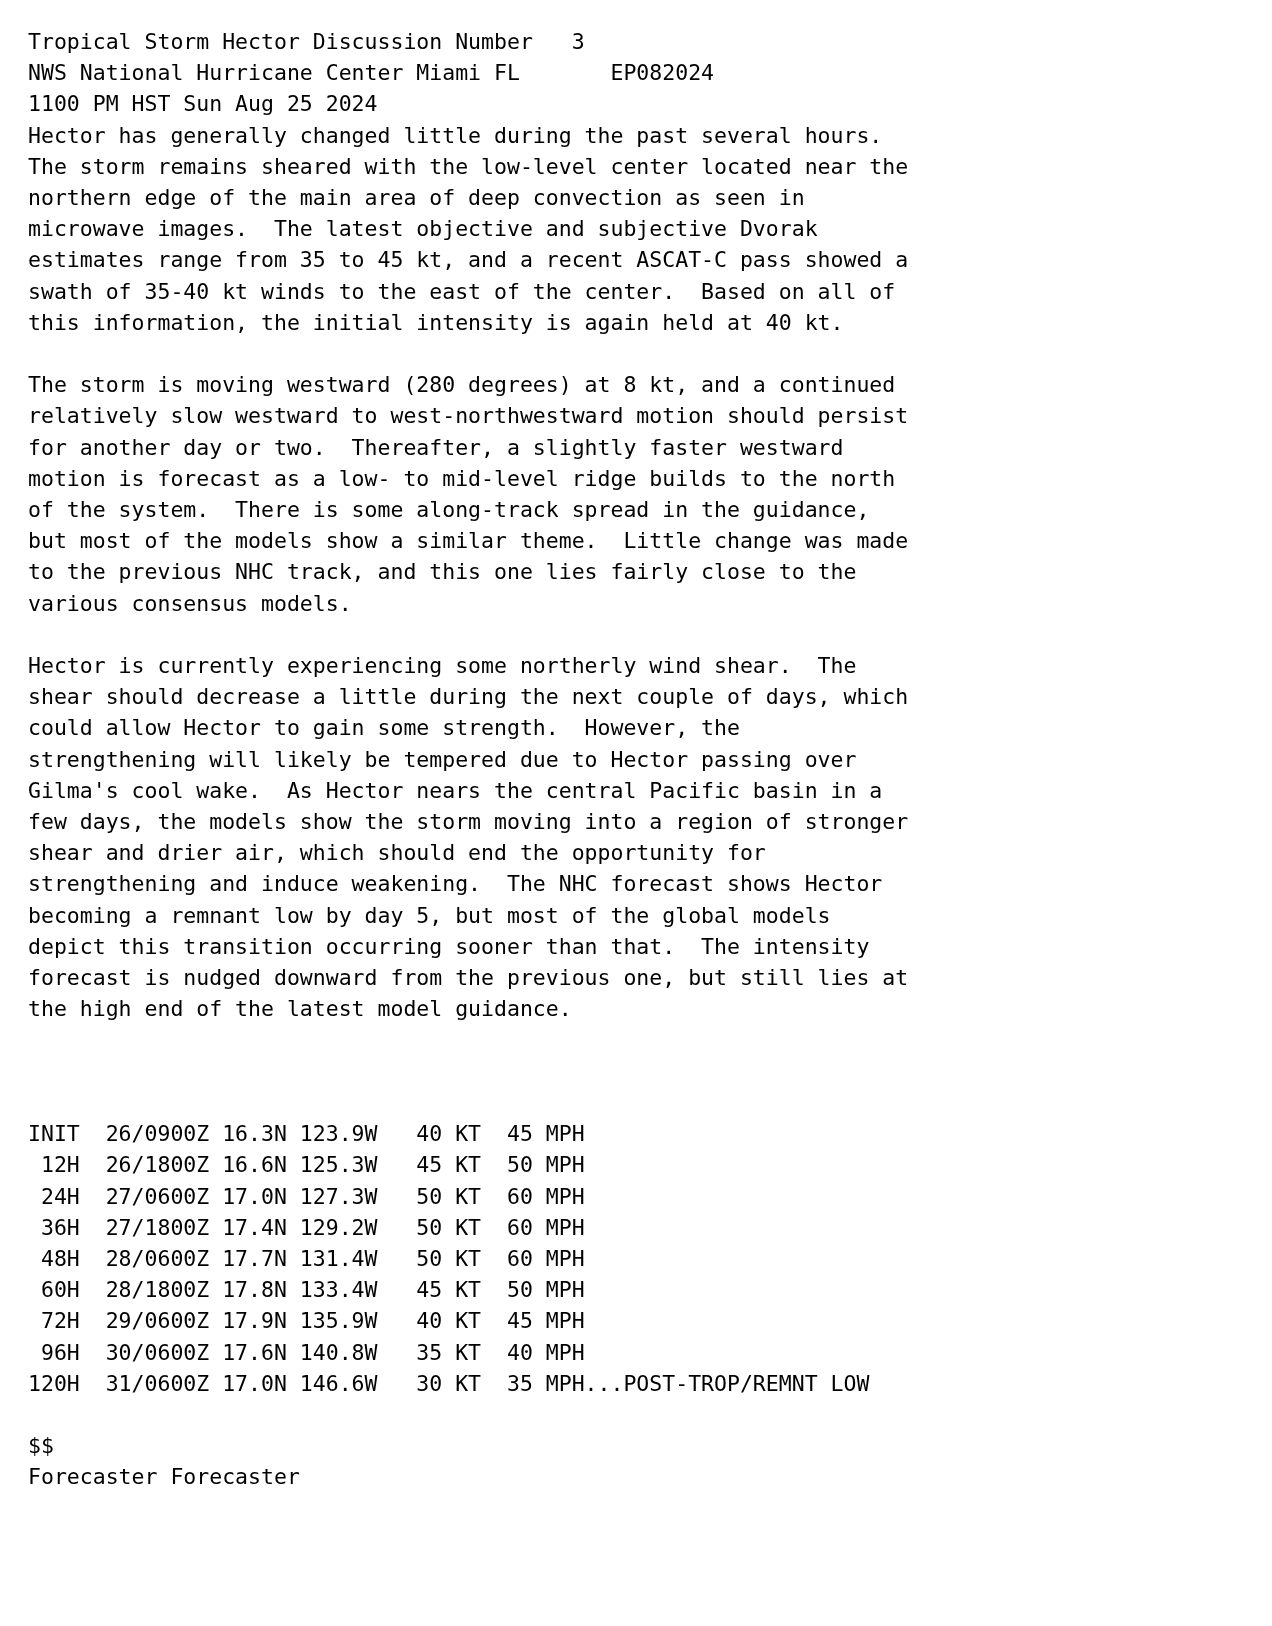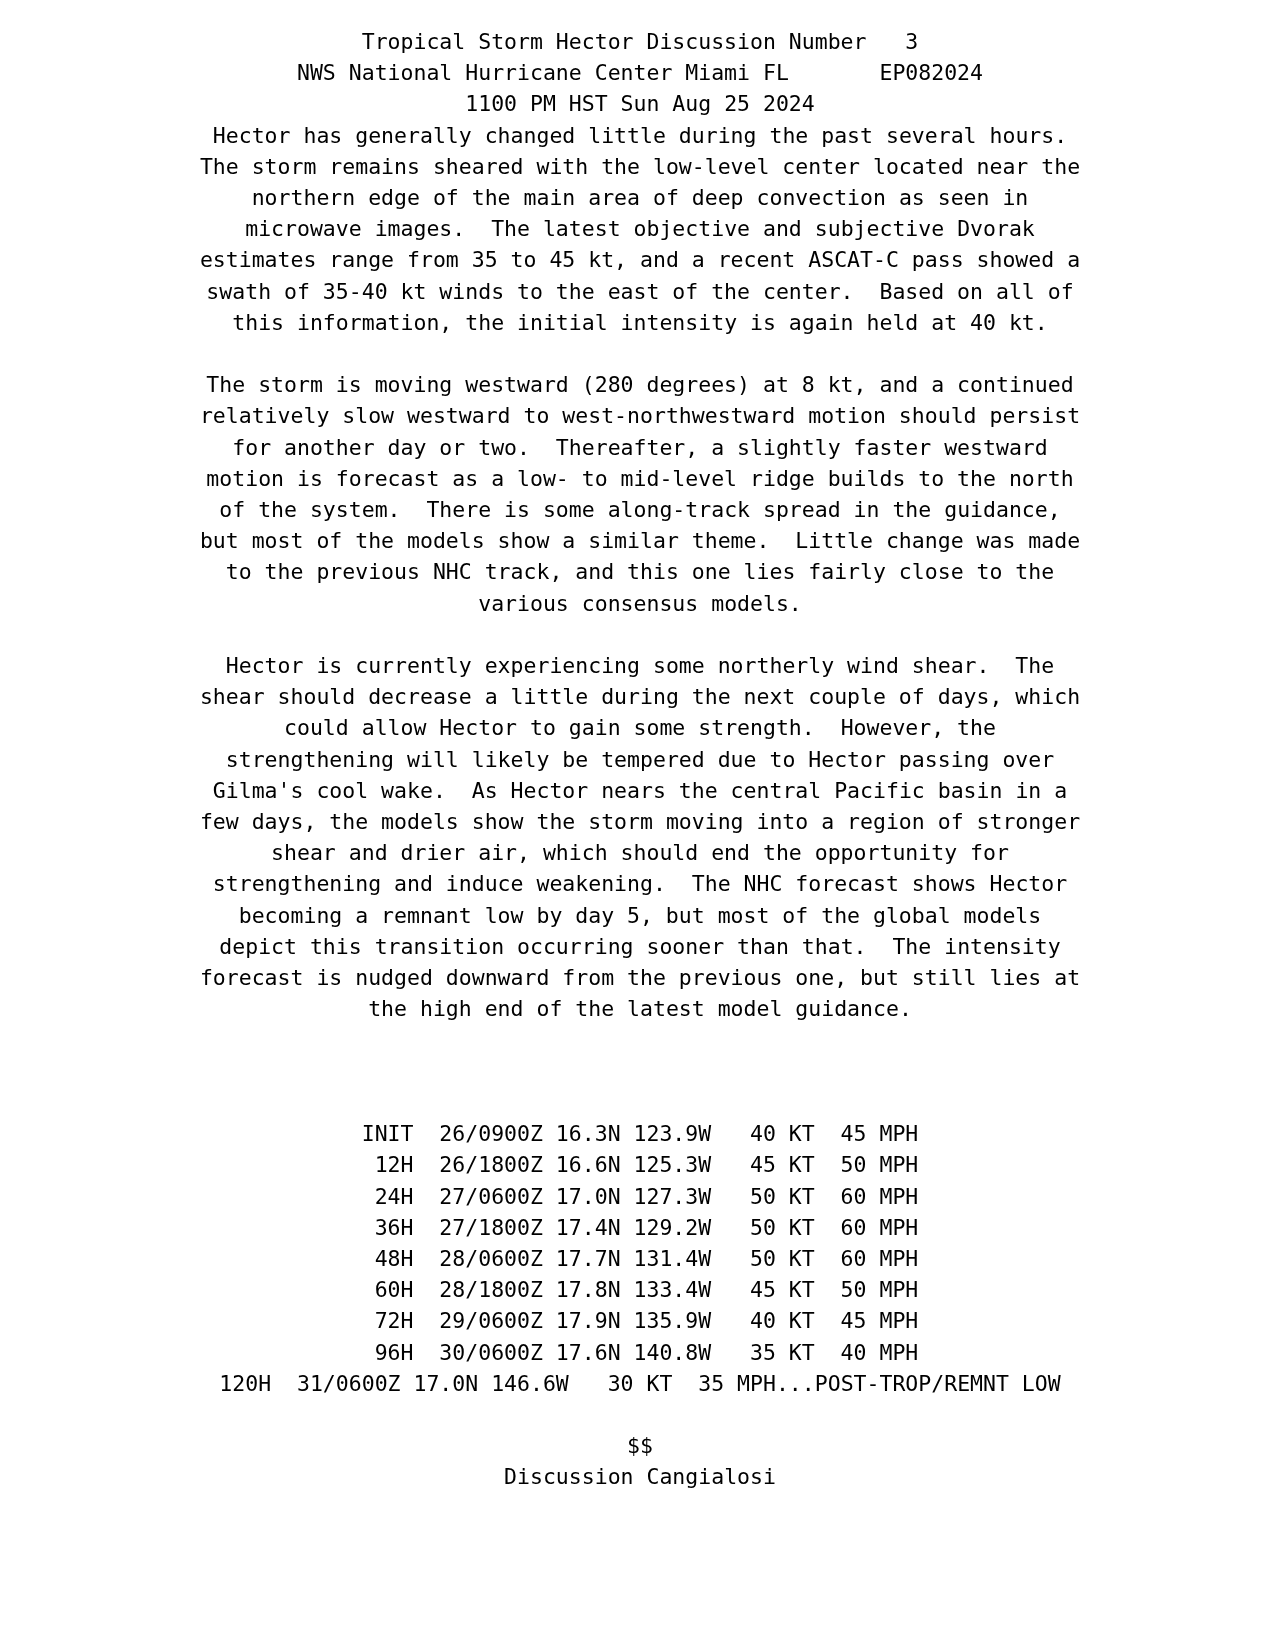--- a/index.html
+++ b/index.html
@@ -8,21 +8,20 @@
     background: #ffffff;
   }
   body {
     width: 1272px;
     min-height: 1626px;
     font-family: "DejaVu Sans Mono", "Liberation Mono", monospace;
   }
   .page {
     padding: 26px 20px 20px 28px;
     box-sizing: border-box;
-    text-align: center;
   }
   pre.doc {
     margin: 0;
     font-family: "DejaVu Sans Mono", "Liberation Mono", monospace;
     font-size: 21.5px;
     line-height: 31.2px;
     color: #000000;
     white-space: pre;
     letter-spacing: 0px;
     font-weight: 400;
@@ -79,15 +78,15 @@
  24H  27/0600Z 17.0N 127.3W   50 KT  60 MPH
  36H  27/1800Z 17.4N 129.2W   50 KT  60 MPH
  48H  28/0600Z 17.7N 131.4W   50 KT  60 MPH
  60H  28/1800Z 17.8N 133.4W   45 KT  50 MPH
  72H  29/0600Z 17.9N 135.9W   40 KT  45 MPH
  96H  30/0600Z 17.6N 140.8W   35 KT  40 MPH
 120H  31/0600Z 17.0N 146.6W   30 KT  35 MPH...POST-TROP/REMNT LOW</pre>
   <pre class="doc block"> </pre>
 
   <pre class="doc block">$$</pre>
-  <pre class="doc block">Discussion Cangialosi</pre>
+  <pre class="doc block">Forecaster Forecaster</pre>
 
 </div>
 
 </body></html>

